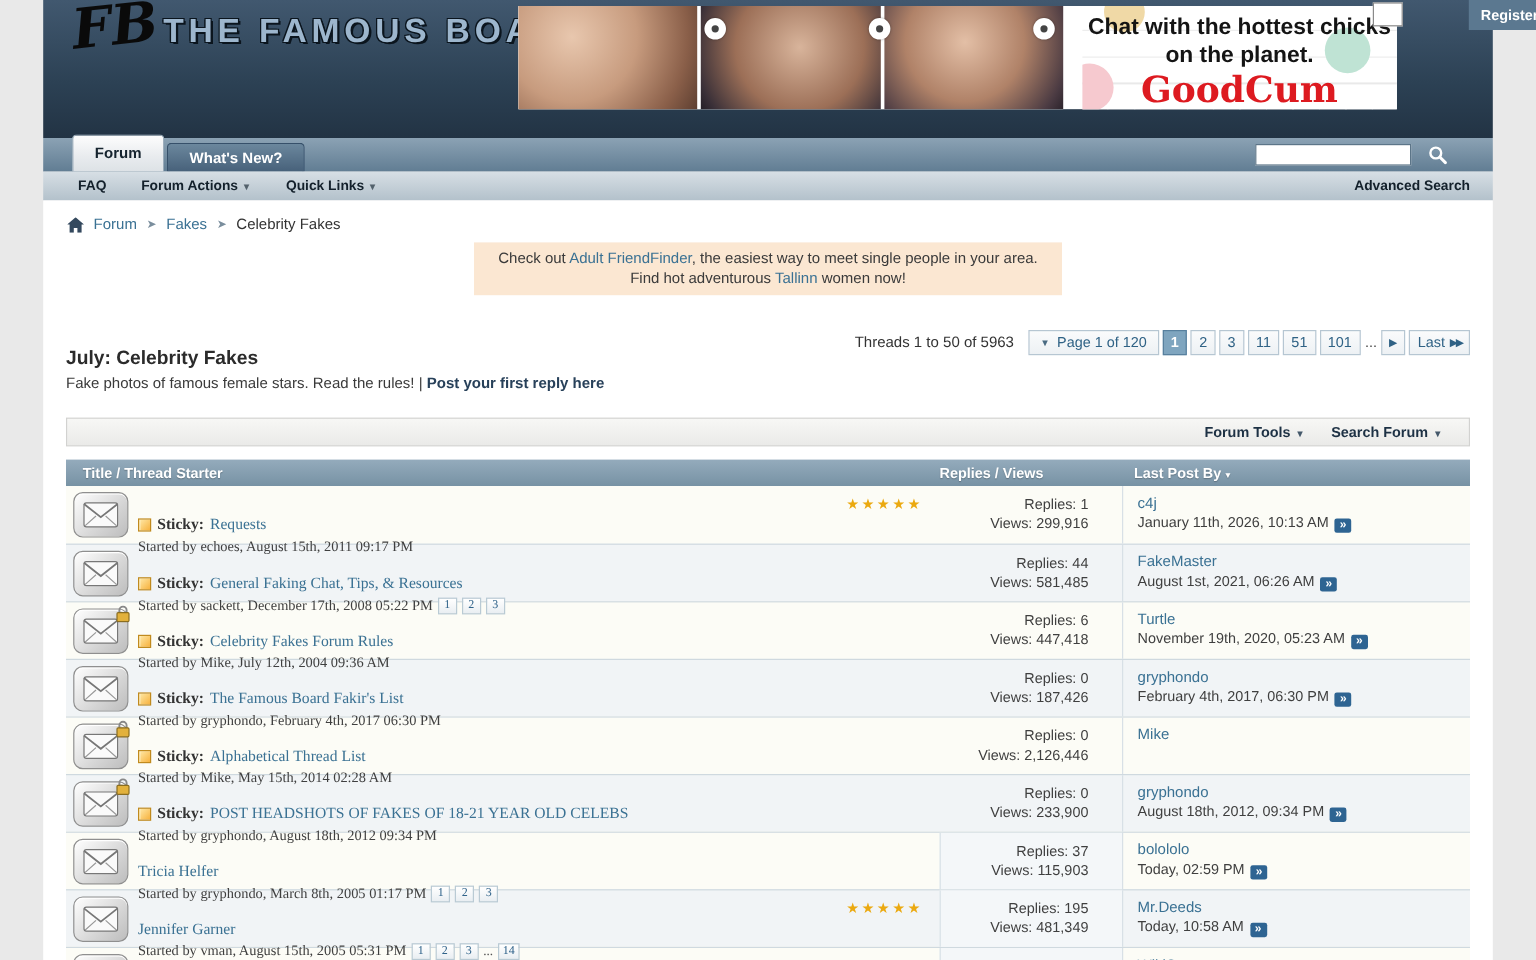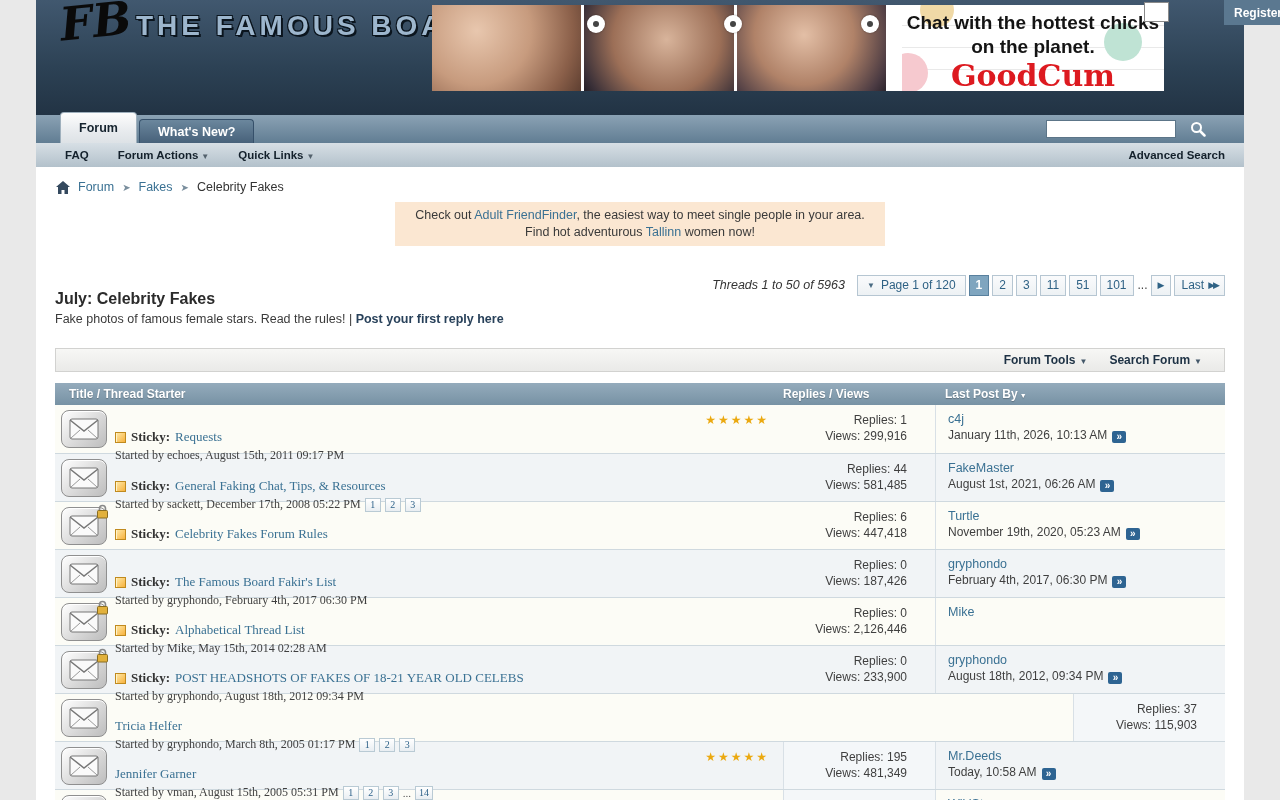--- a/index.html
+++ b/index.html
@@ -55,21 +55,21 @@
   .crumb-link { color:#3a7193; text-decoration:none; margin:0 8px; cursor:pointer; }
   .crumb-sep { color:#7a8e9d; font-size:10px; }
   .crumb-current { color:#333; margin-left:8px; }
   .home-ic { width:14px; height:13px; }
 
   .notice { width:490px; margin:8px auto 0; background:#fbe7d2; text-align:center; font-size:12.5px; color:#3a3a3a; padding:5px 8px; line-height:17px; }
   .notice a { color:#3a7193; text-decoration:none; cursor:pointer; }
 
   .listhead { position:relative; height:60px; margin:28px 19px 0 19px; }
   .pagination { position:absolute; right:0; top:0; display:flex; align-items:center; height:22px; }
-  .threads-label { font-size:12.5px; color:#333; margin-right:12px;font-style:italic; }
+  .threads-label { font-size:12.5px; color:#333; margin-right:12px; }
   .pgbtn { height:21px; min-width:20px; padding:0 6px; margin-left:3px; border:1px solid #b6c6d2; background:linear-gradient(#fafbfc,#edf1f4); color:#2f6285; font-size:12px; display:flex; align-items:center; justify-content:center; cursor:pointer; }
   .pgbtn.current { background:#7fa5bf; color:#fff; border-color:#58地82a0; border-color:#58809e; font-weight:bold; }
   .pgbtn.selector { margin-left:0; padding:0 9px; }
   .pgbtn .dd { font-size:8px; margin-right:6px; color:#4a6b82; }
   .pg-ellipsis { font-size:12px; color:#444; margin-left:4px; }
   .pgbtn.arrow { font-size:9px; }
   .pgbtn .last-ic { font-size:9px; margin-left:4px; letter-spacing:-2px; }
   .forum-title { position:absolute; left:0; top:16px; font-size:16px; font-weight:bold; color:#2b2b2b; }
   .forum-desc { position:absolute; left:0; top:38px; font-size:12.5px; color:#3a3a3a; }
   .forum-desc .reply-link { font-weight:bold; color:#28415a; text-decoration:none; cursor:pointer; }
@@ -286,20 +286,23 @@
                     <rect x="1.5" y="6.5" width="10" height="7.5" rx="1" fill="#e2b13c" stroke="#8a6d20"></rect>
                   </svg>
                 </div>
               </div>
               <div class="main-cell">
                 <div class="title-line">
                   <span class="note-ic"></span>
                   <span class="sticky-label">Sticky:</span>
                   <a class="thread-link">Celebrity Fakes Forum Rules</a>
                 </div>
+                <div class="starter-line">
+                  <span>Started by Mike, July 12th, 2004 09:36 AM</span>
+                </div>
               </div>
               <div class="replies-cell">
                 <div>Replies: 6</div>
                 <div>Views: 447,418</div>
               </div>
               <div class="last-cell"><a class="last-user">Turtle</a><div class="last-date">November 19th, 2020, 05:23 AM<span class="golast">»</span></div></div>
             </div>
             <div class="thread-row alt">
               <div class="icon-zone">
                 <div class="env">
@@ -404,20 +407,21 @@
                   <span>Started by gryphondo, March 8th, 2005 01:17 PM</span>
                   <a class="page-mini">1</a>
                   <a class="page-mini">2</a>
                   <a class="page-mini">3</a>
                 </div>
               </div>
               <div class="replies-cell">
                 <div>Replies: 37</div>
                 <div>Views: 115,903</div>
               </div>
+              <div class="last-cell"><a class="last-user">bolololo</a><div class="last-date">Today, 02:59 PM<span class="golast">»</span></div></div>
             </div>
             <div class="thread-row alt normal">
               <div class="icon-zone">
                 <div class="env">
                   <svg width="30" height="22" viewBox="0 0 30 22">
                     <rect x="1" y="1" width="28" height="20" rx="2" fill="#fafafa" stroke="#777"></rect>
                     <path d="M1 2 L15 13 L29 2" fill="none" stroke="#777" stroke-width="1.5"></path>
                     <path d="M2 20 L11 12 M28 20 L19 12" stroke="#999" stroke-width="1"></path>
                   </svg>
                 </div>

